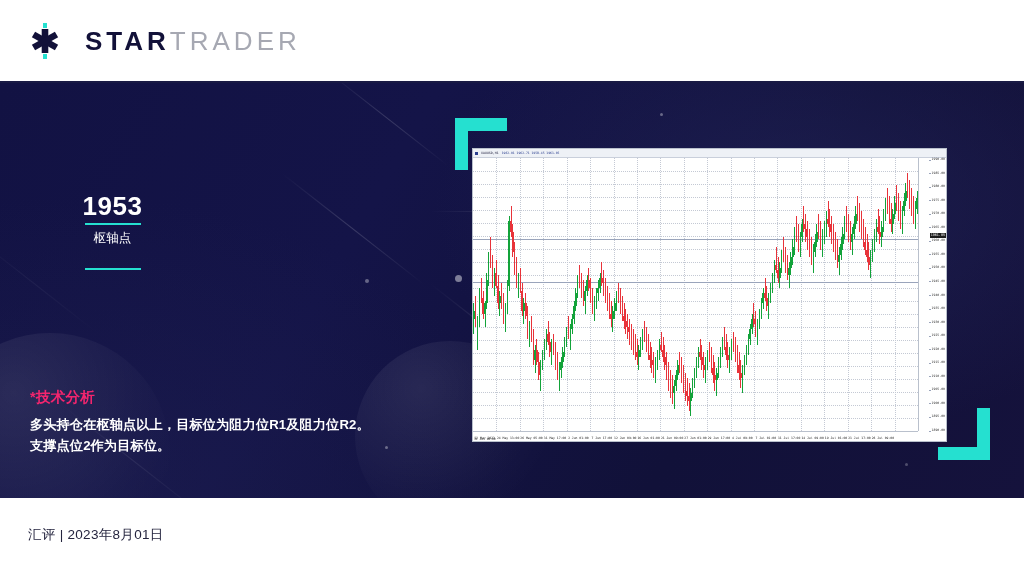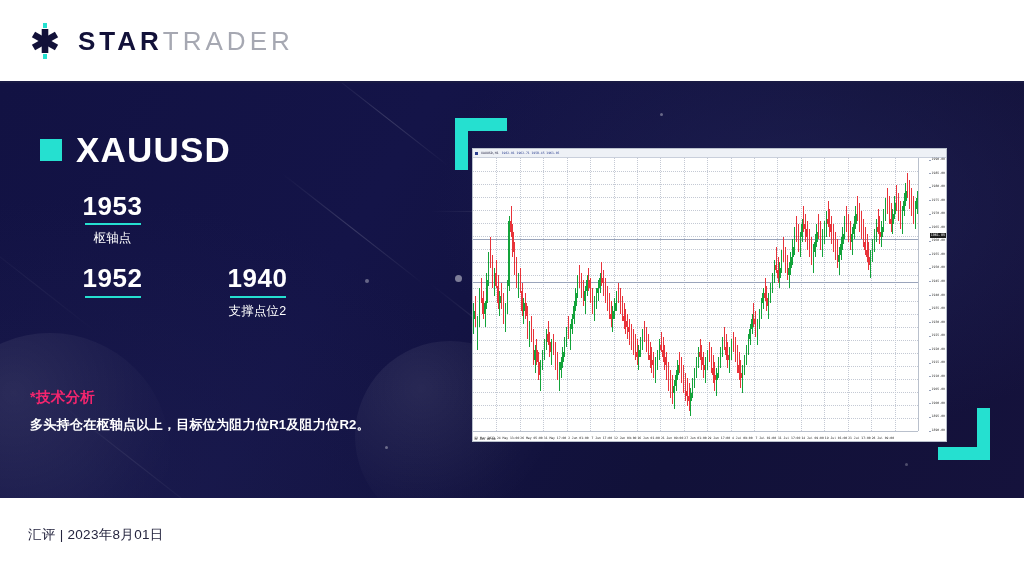--- a/index.html
+++ b/index.html
@@ -9,21 +9,21 @@
     background:#ffffff;
   }
   #stage { position:relative; width:1024px; height:576px; overflow:hidden; background:#fff; }
 
   
   .header {
     position:absolute; left:0; top:0; width:1024px; height:83px;
     background:#ffffff; display:flex; align-items:center; padding-left:28px;
     border-bottom:2px solid #191a44;
   }
-  .logo { display:flex; align-items:center; gap:16px; }
+  .logo { display:flex; align-items:center; gap:23px; }
   .logo-mark { position:relative; width:34px; height:36px; }
   .logo-mark .ast { position:absolute; left:0; top:4px; width:34px; height:28px; }
   .logo-mark .sq { position:absolute; width:4px; height:5px; background:#25E0D0; left:15px; }
   .logo-mark .sq.top { top:0px; }
   .logo-mark .sq.bot { bottom:0px; }
   .logo-text { font-size:26px; letter-spacing:4.0px; font-weight:700; line-height:1; white-space:nowrap;}
   .logo-text .a { color:#121139; }
   .logo-text .b { color:#a6a8b2; font-weight:500; }
 
   
@@ -122,49 +122,40 @@
     <div class="streak" style="left:430px; top:200px; width:120px; transform:rotate(38deg); opacity:.5;"></div>
     <div class="streak" style="left:60px; top:320px; width:190px; transform:rotate(38deg); opacity:.45;"></div>
     <div class="streak" style="left:-30px; top:150px; width:160px; transform:rotate(38deg); opacity:.3;"></div>
     <div class="streak" style="left:430px; top:128px; width:120px; transform:rotate(0deg); opacity:.6;"></div>
     <div class="dot" style="left:365px; top:196px; width:4px; height:4px;"></div>
     <div class="dot" style="left:455px; top:192px; width:7px; height:7px; background:rgba(255,255,255,.45);"></div>
     <div class="dot" style="left:385px; top:363px; width:3px; height:3px;"></div>
     <div class="dot" style="left:660px; top:30px; width:3px; height:3px;"></div>
     <div class="dot" style="left:905px; top:380px; width:3px; height:3px; background:rgba(255,255,255,.25);"></div>
 
-    <div class="title-row">
-      <div class="title-square"></div>
-      <div class="title-text">XAUUSD</div>
-    </div>
 
     <div class="levels">
       <div class="lv-row">
         <div class="lv">
           <div class="lv-val">1953</div>
           <div class="lv-rule"></div>
           <div class="lv-lbl">枢轴点</div>
         </div>
       </div>
       <div class="lv-row">
         <div class="lv">
-          <div class="lv-val">1952</div>
           <div class="lv-rule"></div>
-        </div>
-        <div class="lv">
-          <div class="lv-val">1940</div>
-          <div class="lv-rule"></div>
-          <div class="lv-lbl">支撑点位2</div>
         </div>
       </div>
     </div>
 
     <div class="analysis">
       <div class="an-title">*技术分析</div>
       <div class="an-body">多头持仓在枢轴点以上，目标位为阻力位R1及阻力位R2。</div>
+      <div class="an-body">支撑点位2作为目标位。</div>
     </div>
 
     <div class="bracket" style="left:455px; top:35px; width:52px; height:52px;">
       <i style="left:0; top:0; width:52px; height:13px;"></i>
       <i style="left:0; top:0; width:13px; height:52px;"></i>
     </div>
     <div class="bracket" style="left:938px; top:325px; width:52px; height:52px;">
       <i style="left:0; bottom:0; width:52px; height:13px;"></i>
       <i style="right:0; top:0; width:13px; height:52px;"></i>
     </div>

